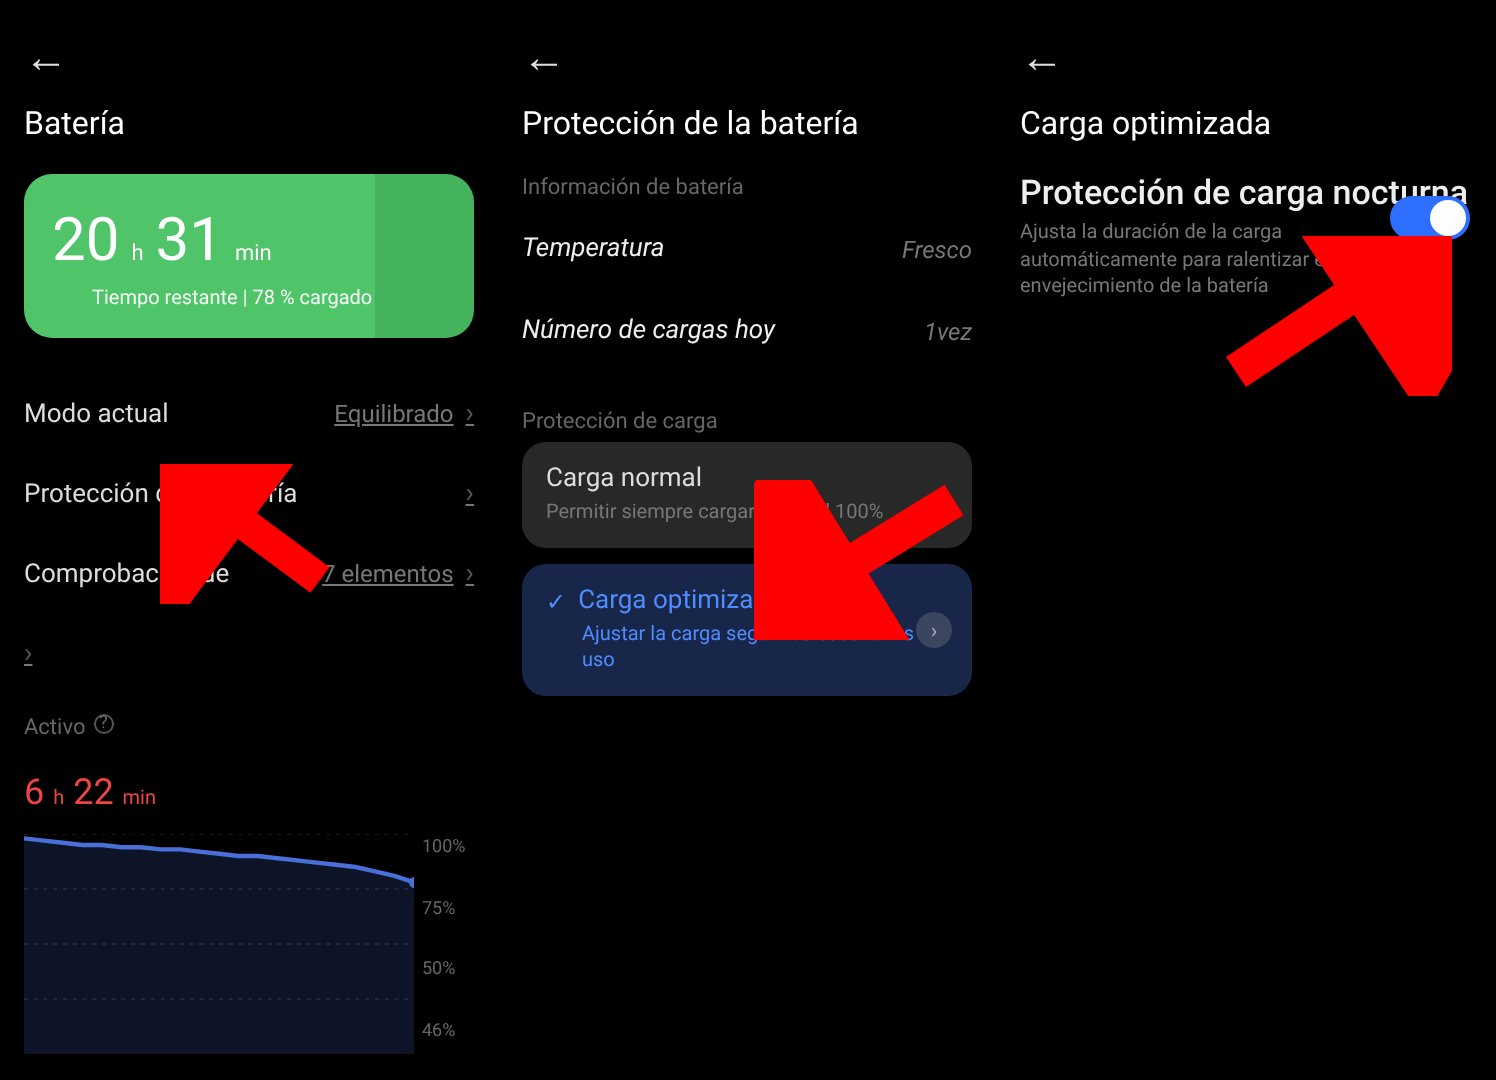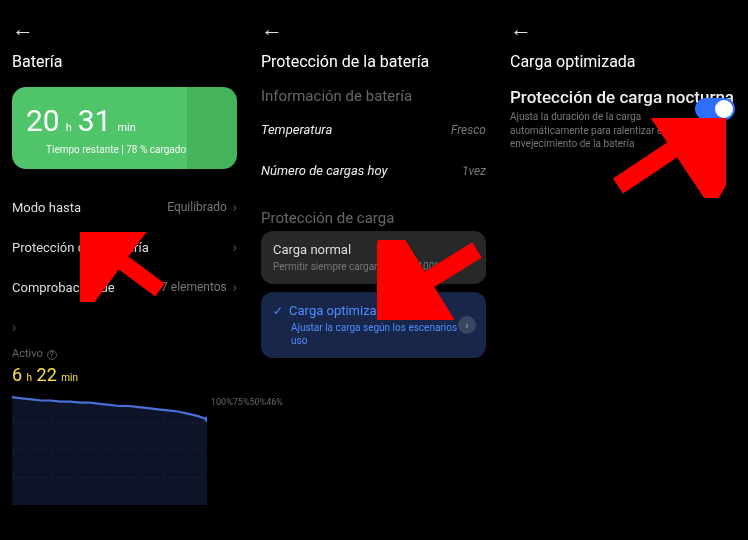--- a/index.html
+++ b/index.html
@@ -44,33 +44,33 @@
   .time-unit { font-size: 11px; font-weight: 400; margin: 0 2px; }
   .card-sub { font-size: 10px; margin-top: 6px; opacity: .95; margin-left: 20px; }
   .row {
     display: flex;
     justify-content: space-between;
     align-items: center;
     padding: 12px 0;
     font-size: 13px;
     color: #ddd;
   }
-  .row-value { color: #777; font-size: 12px; display:flex; align-items:center; gap:6px;}
+  .row-value { color: #777; font-size: 12px; display:flex; align-items:center; gap:6px;text-decoration:underline;}
   .chev { color:#555; font-size:14px; }
-  .section-label { color:#666; font-size:11px; margin-top:0; display:flex; align-items:flex-end; gap:4px;}
-  .active-time { font-size:18px; color:#fde047; margin-top:4px; }
+  .section-label { color:#666; font-size:11px; margin-top:10px; display:flex; align-items:flex-start; gap:4px;}
+  .active-time { font-size:18px; color:#ef4444; margin-top:16px; }
   .active-time .u { font-size:10px; }
 
   
   .chart-wrap { position:relative; margin-top:10px; height:110px; }
-  .chart-labels { position:absolute; right:0; top:0; bottom:0; width:30px; display:flex; flex-direction:row; justify-content:space-between; font-size:9px; color:#666; text-align:left; padding:2px 0 6px 4px;}
+  .chart-labels { position:absolute; right:0; top:0; bottom:0; width:30px; display:flex; flex-direction:column; justify-content:space-between; font-size:9px; color:#666; text-align:left; padding:2px 0 6px 4px;}
   svg.chart { width: calc(100% - 30px); height:100%; }
 
   
-  .info-section-label { color:#666; font-size:15px; margin:0 0 4px 0; }
+  .info-section-label { color:#666; font-size:11px; margin:0 0 4px 0; }
   .info-row {
     display:flex; justify-content:space-between; align-items:flex-end;
     padding:13px 0; font-size:13px; color:#eee;font-style:italic;
   }
   .info-val { color:#777; font-size:12px; }
   .option-card {
     border-radius:12px;
     padding:11px 12px;
     margin-bottom:8px;
     position:relative;
@@ -117,21 +117,21 @@
     <div>
       <span class="time-big">20</span>
       <span class="time-unit">h</span>
       <span class="time-big">31</span>
       <span class="time-unit">min</span>
     </div>
     <div class="card-sub">Tiempo restante | 78 % cargado</div>
   </div>
 
   <div class="row">
-    <span>Modo hasta</span>
+    <span>Modo actual</span>
     <span class="row-value">
       <span>Equilibrado</span>
       <span class="chev">›</span>
     </span>
   </div>
 
   <div class="row">
     <span>Protección de la batería</span>
     <span class="row-value">
         <span class="chev">›</span>

